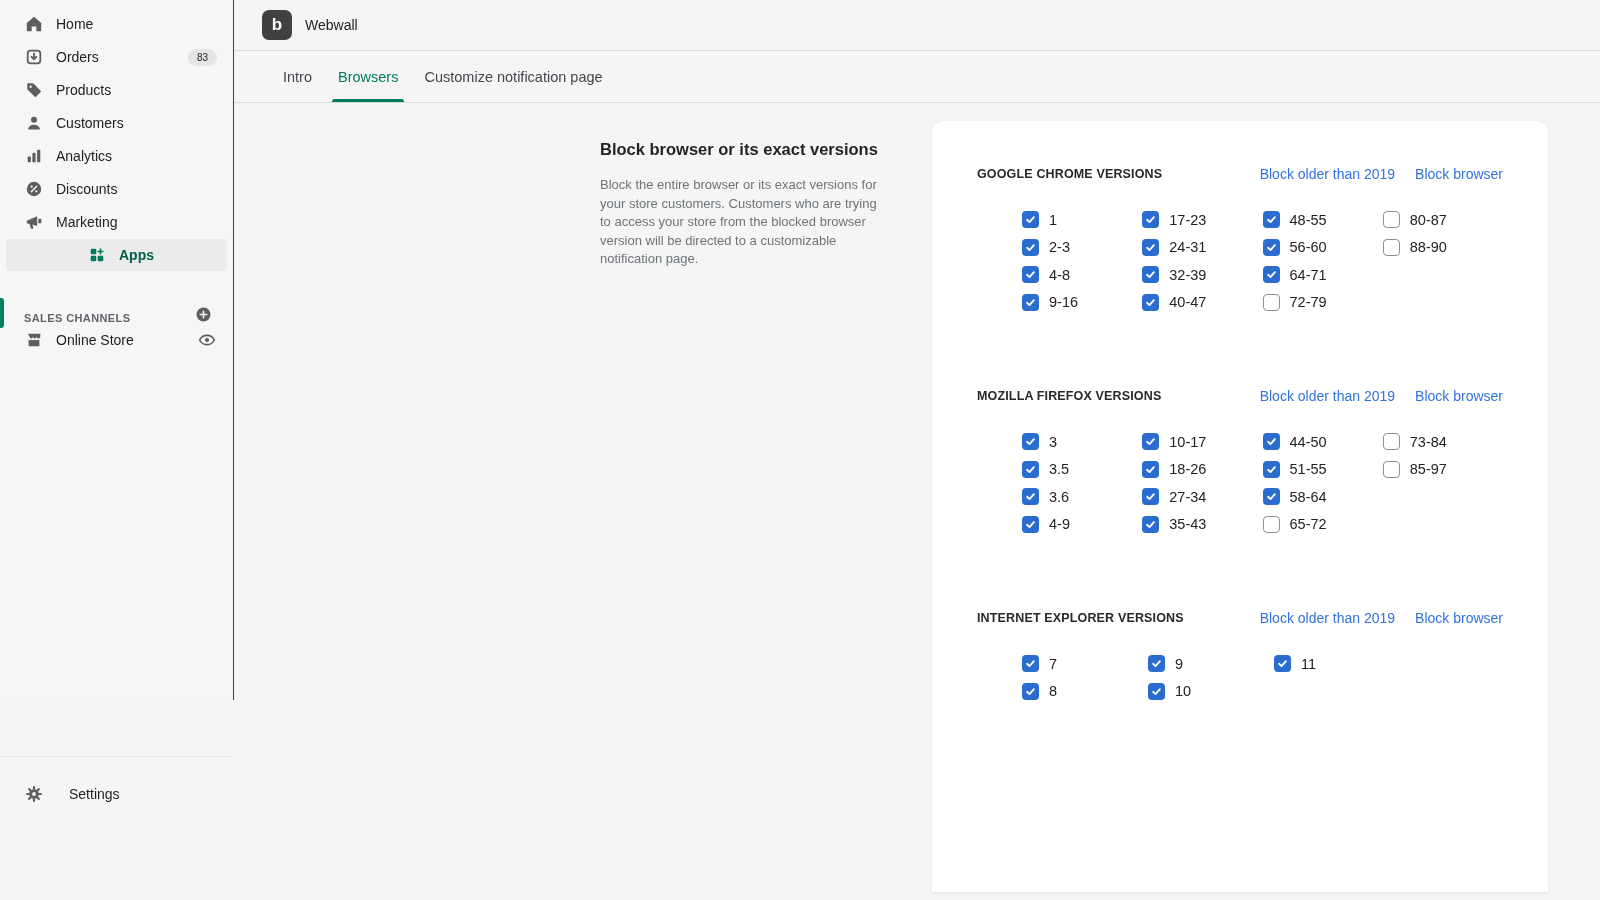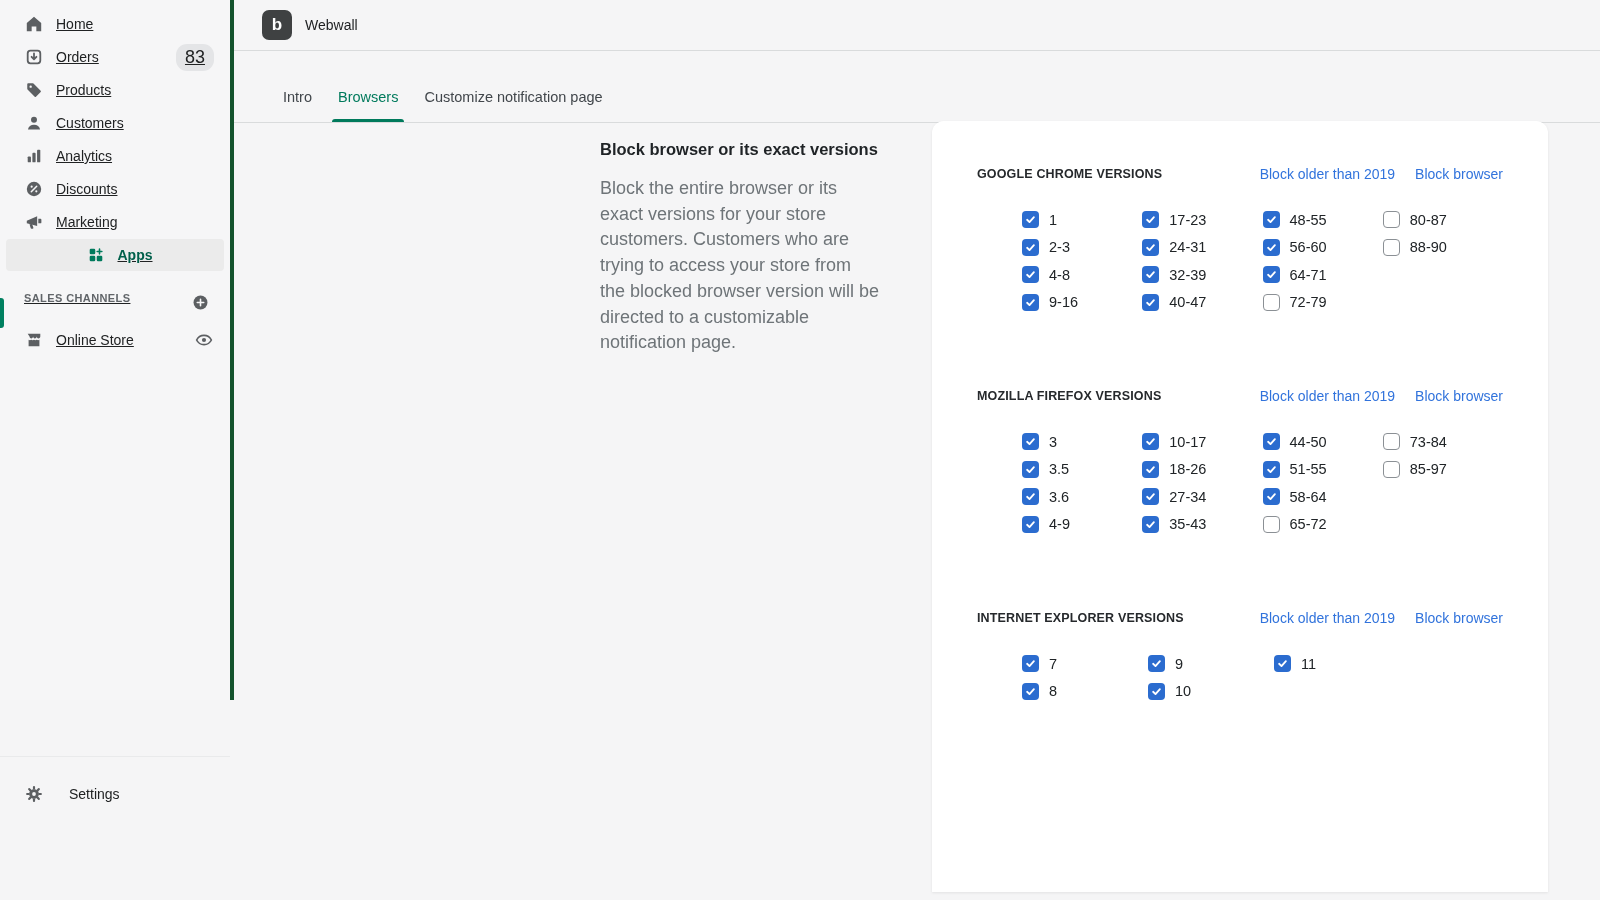--- a/index.html
+++ b/index.html
@@ -6,41 +6,41 @@
   body{
     width:1600px;height:900px;position:relative;overflow:hidden;
     background:#f5f5f6;
     font-family:"Liberation Sans",sans-serif;
     -webkit-font-smoothing:antialiased;
     color:#202223;
   }
   
   .sidebar{
     position:absolute;left:0;top:0;width:234px;height:700px;
-    background:#f6f6f7;border-right:4px solid #14532d;box-sizing:border-box;text-decoration:underline;
+    background:#f6f6f7;border-right:1px solid #14532d;box-sizing:border-box;
   }
   .nav{padding-top:8px;}
   .nav-item{
     height:32px;margin:0 6px 1px 6px;padding:0 10px 0 18px;
     display:flex;align-items:center;border-radius:4px;
     font-size:14px;font-weight:500;color:#202223;cursor:pointer;
   }
   .nav-item.active{background:#ebebeb;color:#00604b;font-weight:700;justify-content:center;}
   .icn{width:20px;height:20px;margin-right:12px;display:flex;align-items:center;justify-content:center;color:#5c5f62;flex:none;}
   .nav-item.active .icn{color:var(--active-tab-green,#007a5c);}
   .badge{
     margin-left:auto;background:var(--badge-bg,#e4e5e7);border-radius:11px;
-    padding:3px 9px;font-size:18px;font-weight:400;color:#202223;
+    padding:3px 9px;font-size:10px;font-weight:400;color:#202223;
   }
   .green-indicator{
     position:absolute;left:0;top:298px;width:4px;height:30px;
     background:var(--accent-green,#008060);border-radius:0 3px 3px 0;
   }
   .sales-header{
-    margin-top:21px;height:32px;display:flex;align-items:flex-start;
+    margin-top:21px;height:32px;display:flex;align-items:flex-end;
     padding:0 20px 0 24px;
   }
   .sales-header .lbl{
     font-size:11px;font-weight:700;letter-spacing:.4px;color:#616569;
   }
   .sales-header .icn{margin-left:auto;margin-right:0;}
   .trailing-icn{margin-left:auto;width:20px;height:20px;display:flex;align-items:center;justify-content:center;color:#5c5f62;cursor:pointer;}
   .sidebar-footer{
     position:absolute;left:0;right:0;top:756px;bottom:0;
     border-top:1px solid #e9eaeb;padding-top:5px;
@@ -55,39 +55,39 @@
   .logo{
     width:30px;height:30px;border-radius:7px;background:#3f4142;
     display:flex;align-items:center;justify-content:center;flex:none;
   }
   .logo span{color:#fff;font-weight:700;font-size:17px;line-height:1;transform:translateY(-1px);}
   .app-title{margin-left:13px;font-size:14px;color:#1d1f21;}
   
   .tabbar{
     position:absolute;left:234px;top:52px;right:0;height:51px;
     border-bottom:1px solid #d9dbdc;display:flex;align-items:stretch;
-    padding-left:36px;box-sizing:border-box;margin-top:20px;
+    padding-left:36px;box-sizing:border-box;
   }
   .tab{
     display:flex;align-items:center;padding:0 13px;font-size:14.5px;
     color:#41464b;position:relative;cursor:pointer;white-space:nowrap;
   }
   .tab.active{color:var(--active-tab-green,#007a5c);}
   .tab.active::after{
     content:"";position:absolute;left:7px;right:7px;bottom:0;height:3px;
     background:var(--active-tab-green,#007a5c);border-radius:3px 3px 0 0;
   }
   
   .content{position:absolute;left:234px;top:103px;right:0;bottom:0;}
   .description{position:absolute;left:366px;top:37px;width:280px;}
   .description h2{
     margin:0 0 17px 0;font-size:16.5px;font-weight:700;color:#1f2326;
   }
   .description p{
-    margin:0;font-size:18px;line-height:1.43;color:#6e7478;
+    margin:0;font-size:13px;line-height:1.43;color:#6e7478;
   }
   .card{
     position:absolute;left:698px;top:18px;width:616px;bottom:8px;
     background:#fff;border-radius:12px 12px 0 0;
     box-shadow:0 1px 3px rgba(0,0,0,.08);
     padding:0 45px;box-sizing:border-box;overflow:hidden;
   }
   .sec{margin-top:70px;}
   .sec:first-child{margin-top:43px;}
   .sec-head{display:flex;align-items:center;height:20px;}

